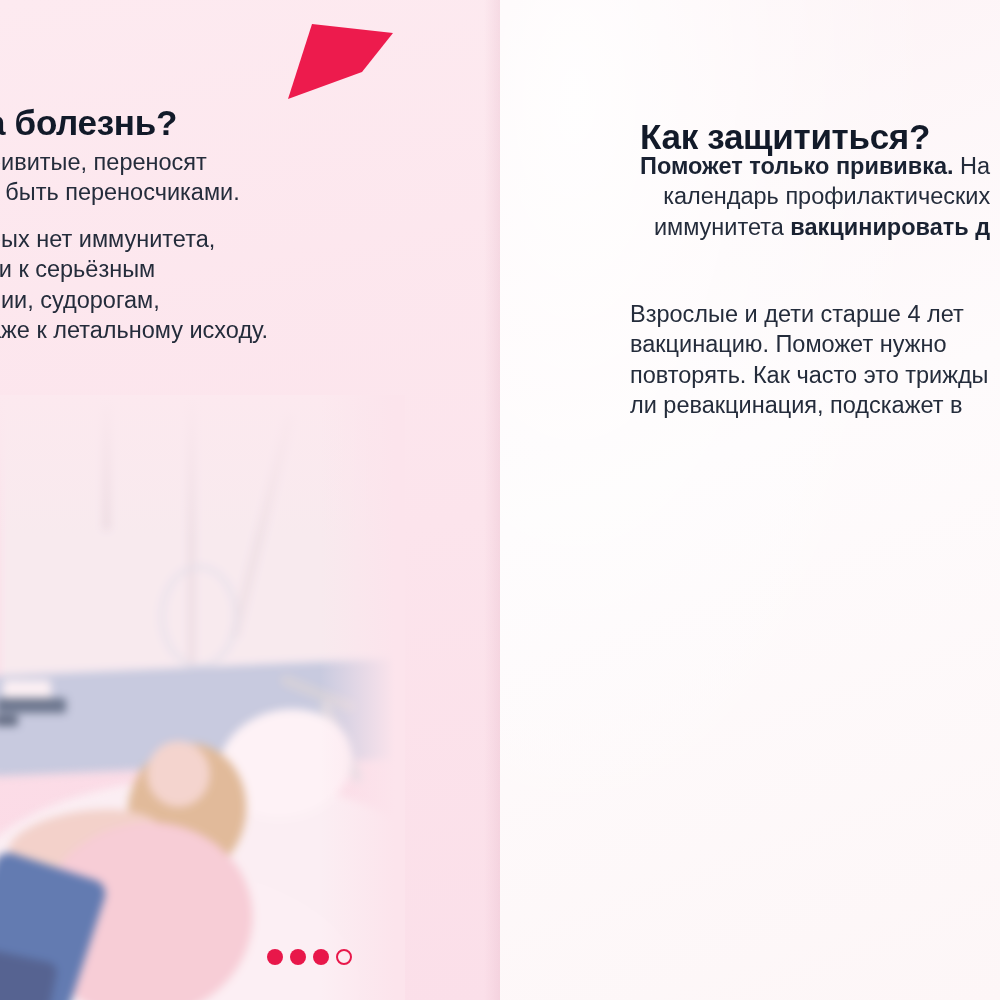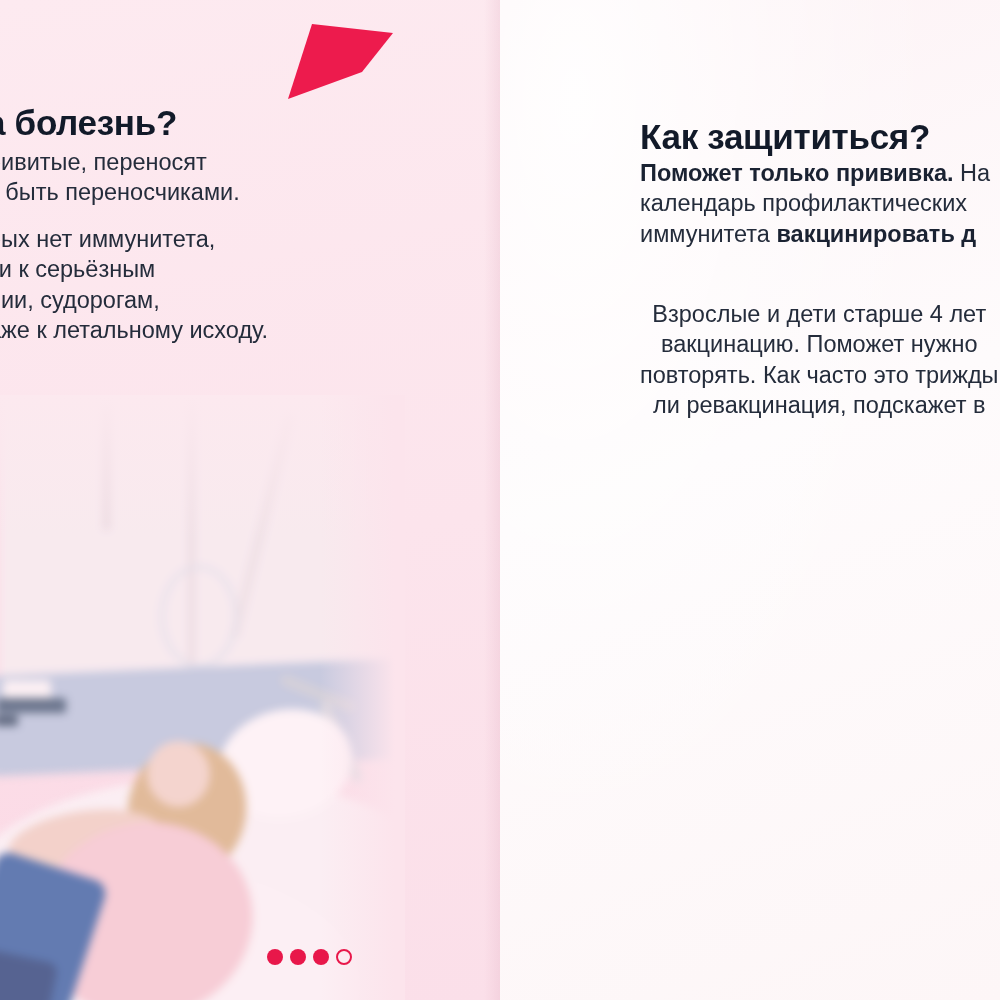--- a/index.html
+++ b/index.html
@@ -18,22 +18,22 @@
   
   .headline{position:absolute;font-weight:700;font-size:35px;letter-spacing:-.3px;
             color:#121a29;white-space:nowrap;}
   #left-headline{left:-14px;top:80px;}
   #right-headline{left:140px;top:94px;}
   .bodytext{position:absolute;font-size:23.5px;line-height:30.3px;color:#242c3b;
             white-space:nowrap;}
   .bodytext b{font-weight:700;color:#1a2232;}
   #left-par1{left:-12px;top:147px;}
   #left-par2{left:-12px;top:224px;}
-  #right-par1{left:140px;top:158px;}
-  #right-par2{left:140px;top:299px;text-align:center;}
+  #right-par1{left:140px;top:151px;text-align:right;}
+  #right-par2{left:130px;top:299px;}
 
   
   #accent-shape{position:absolute;left:285px;top:20px;width:120px;height:90px;}
 
   
   #pagination-dots{position:absolute;left:267px;top:949px;display:flex;gap:7px;z-index:9;}
   .dot{width:16px;height:16px;border-radius:50%;box-sizing:border-box;display:block;}
   .dot.filled{background:#E8174A;}
   .dot.outline{border:2.5px solid #E8174A;background:transparent;}
 

